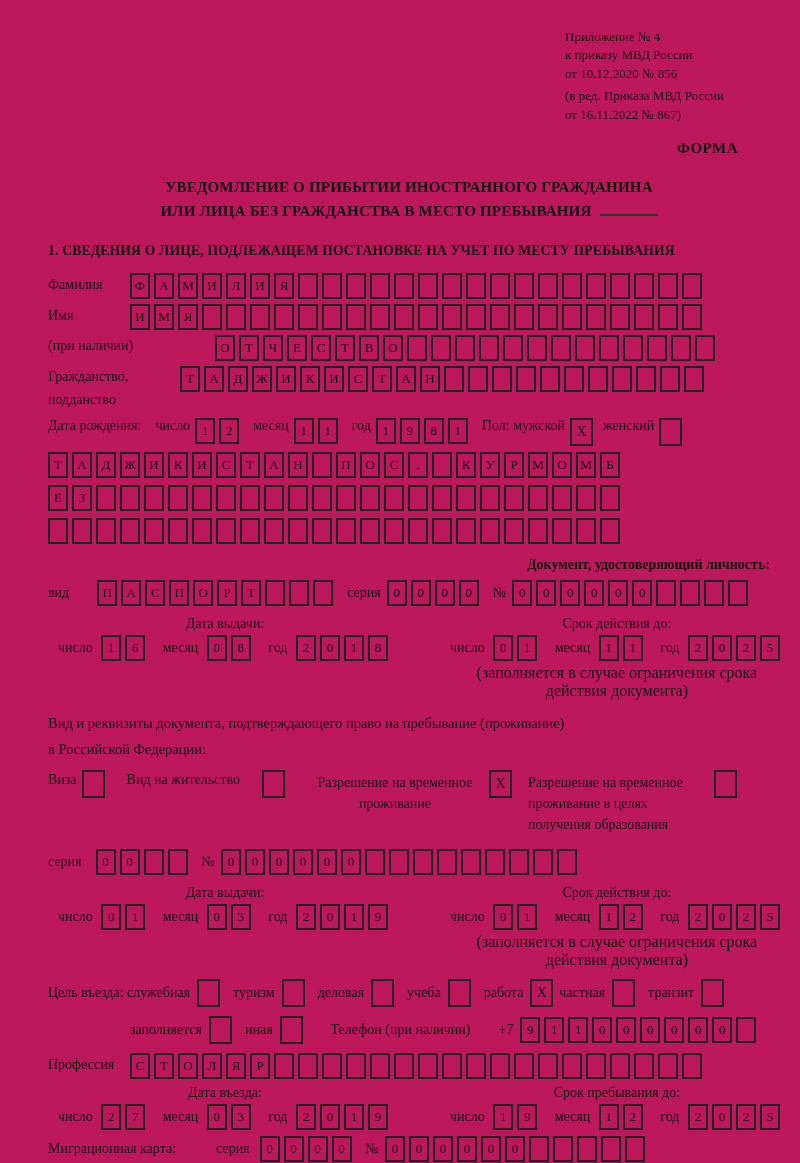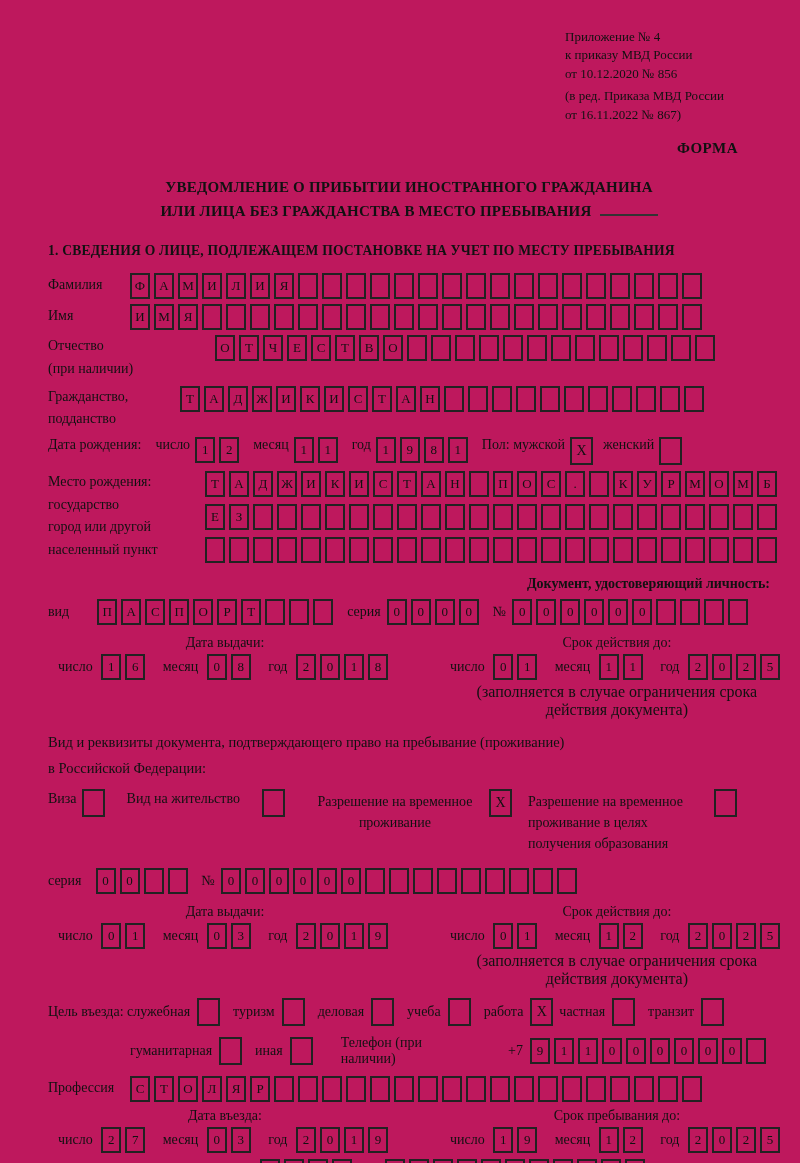--- a/index.html
+++ b/index.html
@@ -86,21 +86,20 @@
     <span class="boxes"><span class="cell">Ф</span><span class="cell">А</span><span class="cell">М</span><span class="cell">И</span><span class="cell">Л</span><span class="cell">И</span><span class="cell">Я</span><span class="cell"></span><span class="cell"></span><span class="cell"></span><span class="cell"></span><span class="cell"></span><span class="cell"></span><span class="cell"></span><span class="cell"></span><span class="cell"></span><span class="cell"></span><span class="cell"></span><span class="cell"></span><span class="cell"></span><span class="cell"></span><span class="cell"></span><span class="cell"></span><span class="cell"></span></span>
   </div>
 
   <div class="frow">
     <span class="lbl w82">Имя</span>
     <span class="boxes"><span class="cell">И</span><span class="cell">М</span><span class="cell">Я</span><span class="cell"></span><span class="cell"></span><span class="cell"></span><span class="cell"></span><span class="cell"></span><span class="cell"></span><span class="cell"></span><span class="cell"></span><span class="cell"></span><span class="cell"></span><span class="cell"></span><span class="cell"></span><span class="cell"></span><span class="cell"></span><span class="cell"></span><span class="cell"></span><span class="cell"></span><span class="cell"></span><span class="cell"></span><span class="cell"></span><span class="cell"></span></span>
   </div>
 
   <div class="frow">
     <div class="lblcol w167">
-      <div>Отчество</div>
       <div>(при наличии)</div>
     </div>
     <span class="boxes"><span class="cell">О</span><span class="cell">Т</span><span class="cell">Ч</span><span class="cell">Е</span><span class="cell">С</span><span class="cell">Т</span><span class="cell">В</span><span class="cell">О</span><span class="cell"></span><span class="cell"></span><span class="cell"></span><span class="cell"></span><span class="cell"></span><span class="cell"></span><span class="cell"></span><span class="cell"></span><span class="cell"></span><span class="cell"></span><span class="cell"></span><span class="cell"></span><span class="cell"></span></span>
   </div>
 
   <div class="frow">
     <div class="lblcol w132">
       <div>Гражданство,</div>
       <div>подданство</div>
     </div>
@@ -115,26 +114,20 @@
     <span class="boxes"><span class="cell">1</span><span class="cell">1</span></span>
     <span class="dlbl">год</span>
     <span class="boxes"><span class="cell">1</span><span class="cell">9</span><span class="cell">8</span><span class="cell">1</span></span>
     <span class="dlbl">Пол: мужской</span>
     <span class="cbx">X</span>
     <span class="dlbl">женский</span>
     <span class="cbx"></span>
   </div>
 
   <div class="frow mt6">
-    <div class="lblcol w157">
-      <div>Место рождения:</div>
-      <div>государство</div>
-      <div>город или другой</div>
-      <div>населенный пункт</div>
-    </div>
     <div class="boxrows">
       <span class="boxes"><span class="cell">Т</span><span class="cell">А</span><span class="cell">Д</span><span class="cell">Ж</span><span class="cell">И</span><span class="cell">К</span><span class="cell">И</span><span class="cell">С</span><span class="cell">Т</span><span class="cell">А</span><span class="cell">Н</span><span class="cell"></span><span class="cell">П</span><span class="cell">О</span><span class="cell">С</span><span class="cell">.</span><span class="cell"></span><span class="cell">К</span><span class="cell">У</span><span class="cell">Р</span><span class="cell">М</span><span class="cell">О</span><span class="cell">М</span><span class="cell">Б</span></span>
       <span class="boxes"><span class="cell">Е</span><span class="cell">З</span><span class="cell"></span><span class="cell"></span><span class="cell"></span><span class="cell"></span><span class="cell"></span><span class="cell"></span><span class="cell"></span><span class="cell"></span><span class="cell"></span><span class="cell"></span><span class="cell"></span><span class="cell"></span><span class="cell"></span><span class="cell"></span><span class="cell"></span><span class="cell"></span><span class="cell"></span><span class="cell"></span><span class="cell"></span><span class="cell"></span><span class="cell"></span><span class="cell"></span></span>
       <span class="boxes"><span class="cell"></span><span class="cell"></span><span class="cell"></span><span class="cell"></span><span class="cell"></span><span class="cell"></span><span class="cell"></span><span class="cell"></span><span class="cell"></span><span class="cell"></span><span class="cell"></span><span class="cell"></span><span class="cell"></span><span class="cell"></span><span class="cell"></span><span class="cell"></span><span class="cell"></span><span class="cell"></span><span class="cell"></span><span class="cell"></span><span class="cell"></span><span class="cell"></span><span class="cell"></span><span class="cell"></span></span>
     </div>
   </div>
 
   <div class="doc-head">Документ, удостоверяющий личность:</div>
   <div class="frow" style="align-items:center;">
     <span style="margin-right:28px;">вид</span>
@@ -239,21 +232,21 @@
     <span class="cbx"></span>
     <span class="plbl">работа</span>
     <span class="cbx" style="margin-right:6px;">X</span>
     <span class="plbl">частная</span>
     <span class="cbx"></span>
     <span class="plbl">транзит</span>
     <span class="cbx" style="margin-right:0;"></span>
   </div>
 
   <div class="purp" style="margin-left:82px;">
-    <span class="plbl">гуманитарная</span>
+    <span class="plbl">заполняется</span>
     <span class="cbx"></span>
     <span class="plbl">иная</span>
     <span class="cbx" style="margin-right:28px;"></span>
     <span class="plbl" style="margin-right:28px;">Телефон (при наличии)</span>
     <span class="plbl">+7</span>
     <span class="boxes"><span class="cell">9</span><span class="cell">1</span><span class="cell">1</span><span class="cell">0</span><span class="cell">0</span><span class="cell">0</span><span class="cell">0</span><span class="cell">0</span><span class="cell">0</span><span class="cell"></span></span>
   </div>
 
   <div class="frow">
     <span class="lbl w82">Профессия</span>

